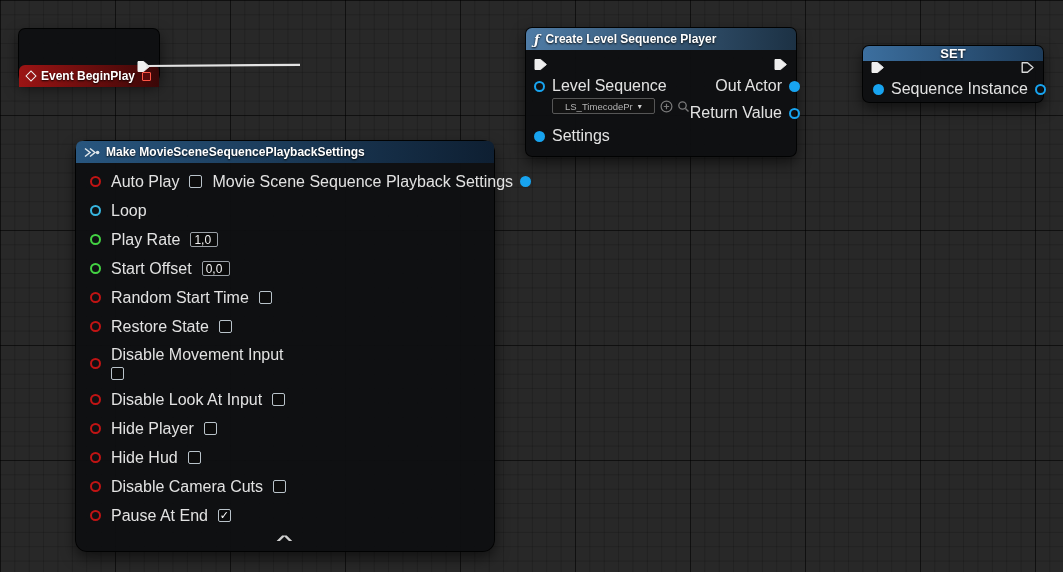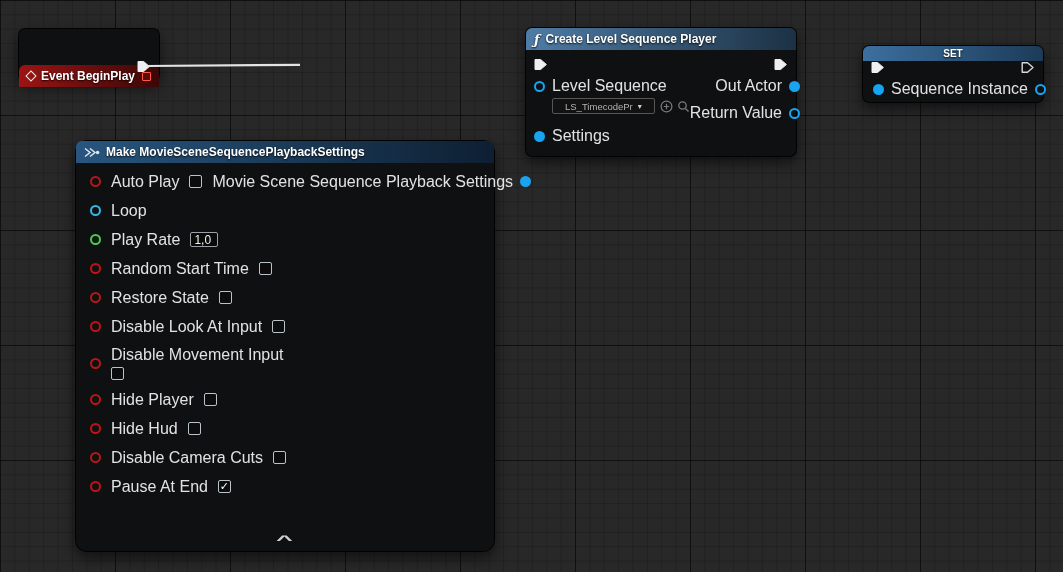--- a/index.html
+++ b/index.html
@@ -18,21 +18,21 @@
   #wires { position:absolute; inset:0; z-index:3; pointer-events:none; }
 
   .node { position:absolute; z-index:2; background:rgba(14,15,17,0.94);
           border:1px solid rgba(0,0,0,0.85); border-radius:7px;
           box-shadow:0 6px 14px rgba(0,0,0,0.55); color:#e6e6e6; }
   .node-header { display:flex; align-items:center; gap:6px; padding:0 8px; height:22px;
           border-radius:6px 6px 0 0; font-size:12px; font-weight:bold; color:#fff;
           text-shadow:0 1px 2px rgba(0,0,0,0.9); white-space:nowrap; overflow:hidden; }
   .header-event { background:linear-gradient(to right,#9c1414,#3a0707);margin-top:36px; }
   .header-fn    { background:linear-gradient(to right,#4f7ca6,#1c3144); }
-  .header-set   { background:linear-gradient(to right,#3c6f9f,#1d3b59); justify-content:center; height:15px; font-size:10px; }
+  .header-set   { background:linear-gradient(to right,#3c6f9f,#1d3b59); justify-content:center; height:15px; font-size:13px; }
   .header-make  { background:linear-gradient(to right,#28567f,#0e1f32); }
 
   .plabel { font-size:16px; color:#e2e2e2; white-space:nowrap; }
   .pin { width:11px; height:11px; border-radius:50%; border:2px solid; flex:none; display:inline-block; }
   .pin-object { border-color:#18a4f0; }
   .pin-object.filled { background:#18a4f0; }
   .pin-bool { border-color:#c01414; }
   .pin-float { border-color:#43d243; }
   .pin-struct { border-color:#38b6e0; }
 
@@ -205,45 +205,50 @@
         <span class="pin pin-struct"></span>
         <span class="plabel">Loop</span>
       </div>
 
       <div class="mrow">
         <span class="pin pin-float"></span>
         <span class="plabel">Play Rate</span>
         <input type="text" class="textbox" value="1,0" style="">
       </div>
 
+      <div class="mrow">
+        <span class="pin pin-float"></span>
+        <span class="plabel">Start Offset</span>
+        <input type="text" class="textbox" value="0,0" style="">
+      </div>
 
       <div class="mrow">
         <span class="pin pin-bool"></span>
         <span class="plabel">Random Start Time</span>
         <span class="checkbox"></span>
       </div>
 
       <div class="mrow">
         <span class="pin pin-bool"></span>
         <span class="plabel">Restore State</span>
-        <span class="checkbox"></span>
-      </div>
-
-      <div class="mrow">
-        <span class="pin pin-bool"></span>
-        <span class="plabel">Disable Look At Input</span>
         <span class="checkbox"></span>
       </div>
 
       <div class="mrow wrap2">
         <span class="pin pin-bool"></span>
         <div class="wrap-col">
           <span class="plabel">Disable Movement Input</span>
           <span class="checkbox"></span>
         </div>
+      </div>
+
+      <div class="mrow">
+        <span class="pin pin-bool"></span>
+        <span class="plabel">Disable Look At Input</span>
+        <span class="checkbox"></span>
       </div>
 
       <div class="mrow">
         <span class="pin pin-bool"></span>
         <span class="plabel">Hide Player</span>
         <span class="checkbox"></span>
       </div>
 
       <div class="mrow">
         <span class="pin pin-bool"></span>

